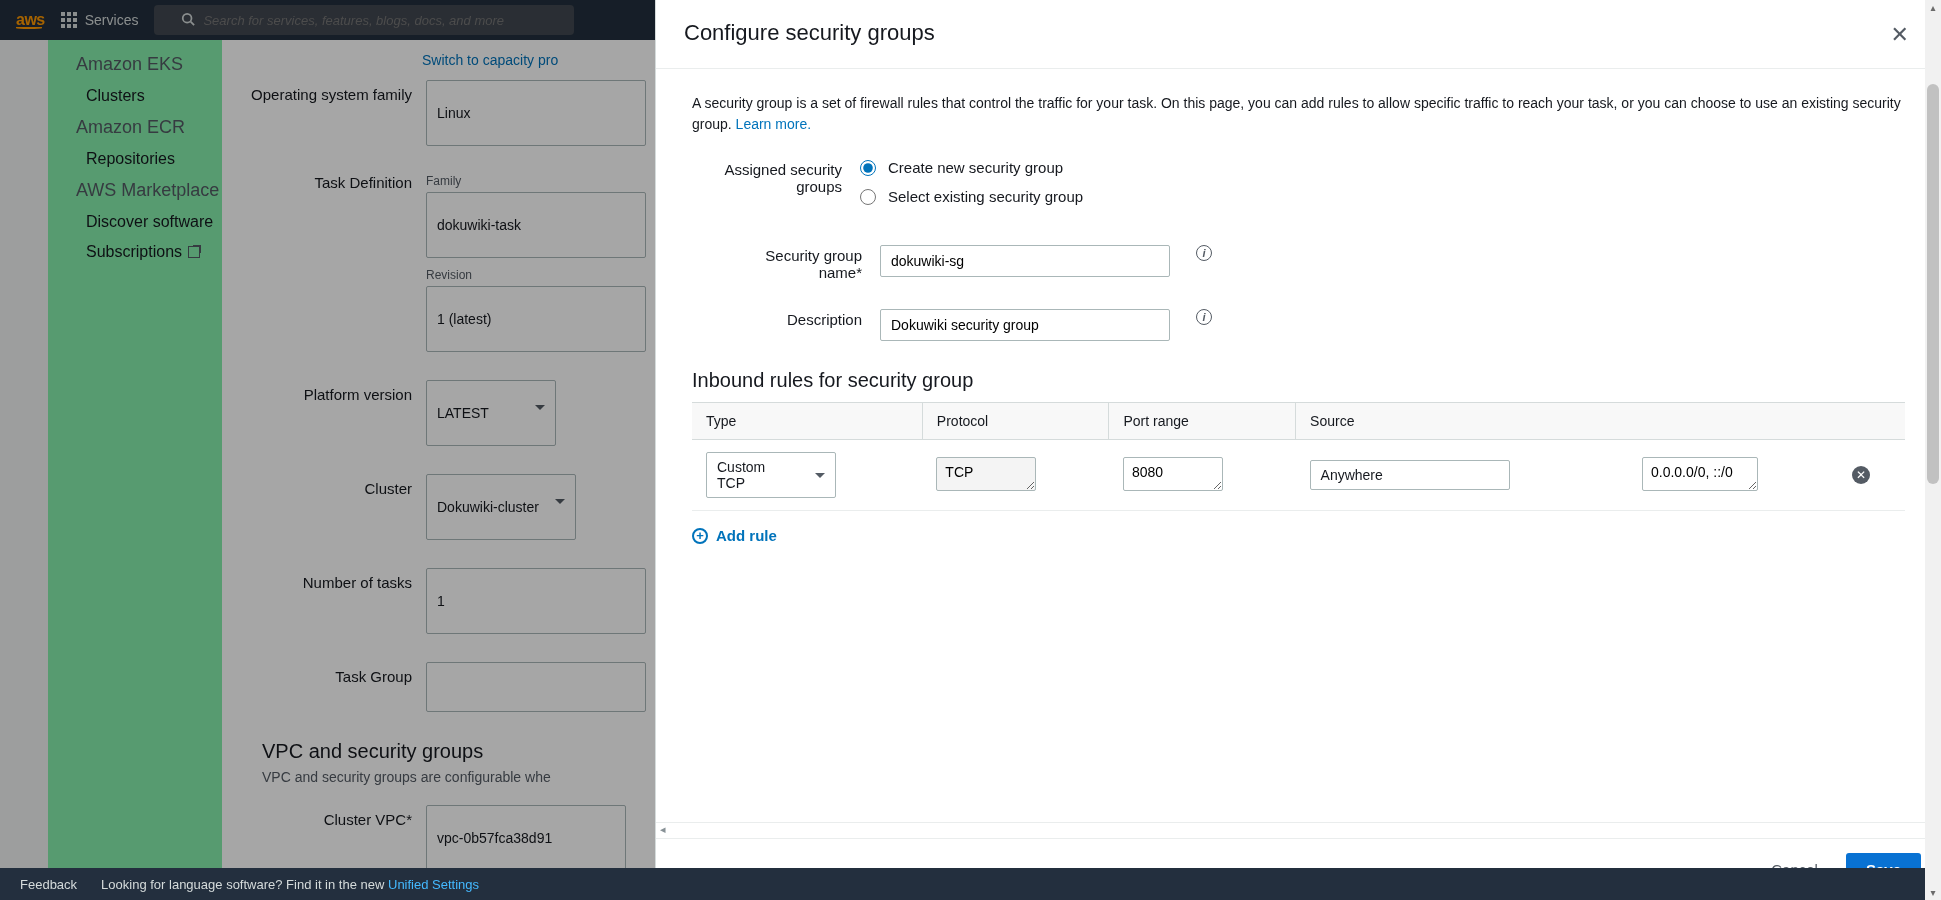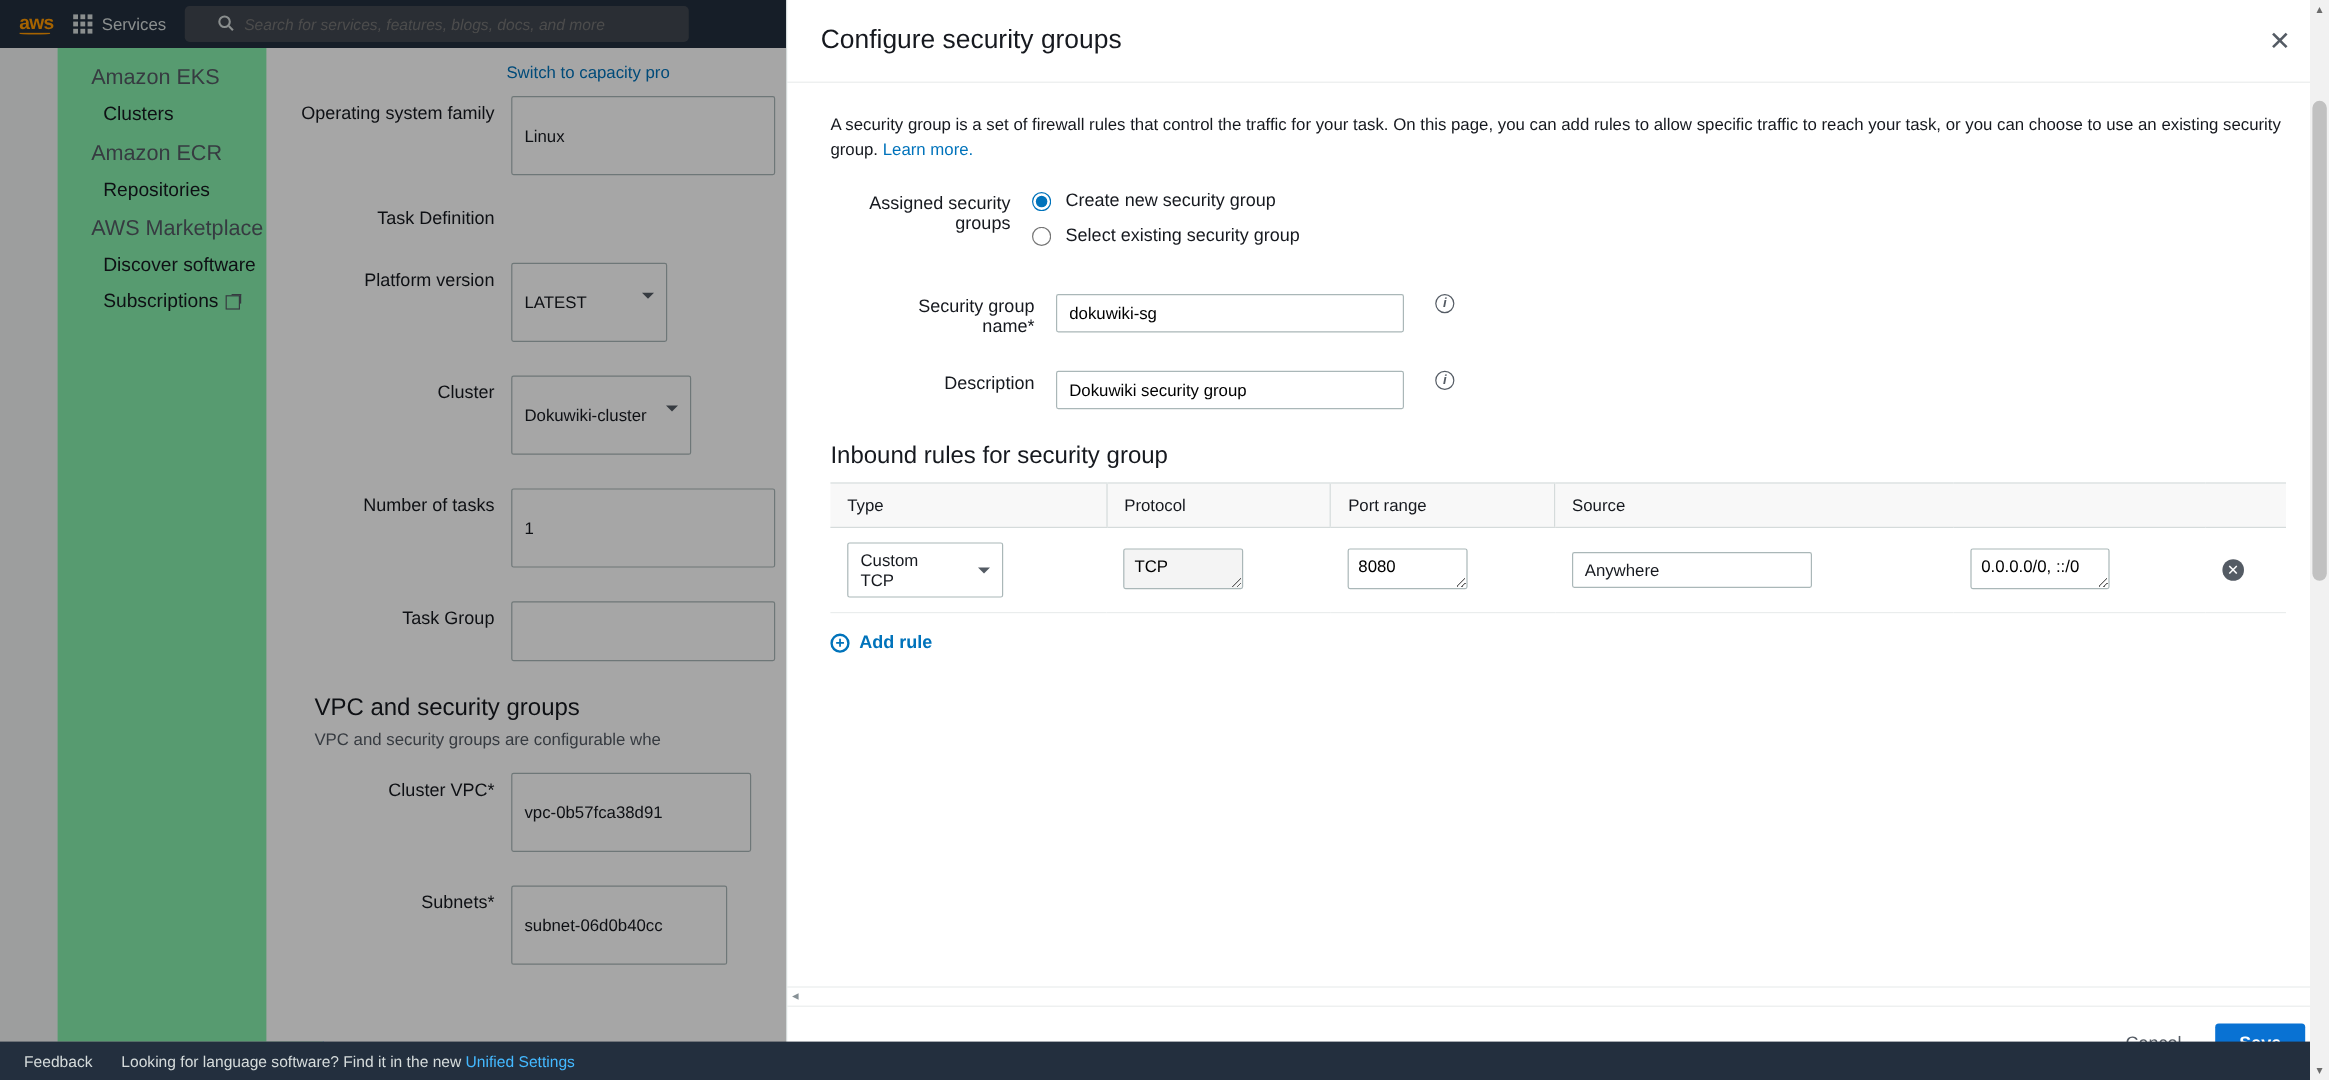--- a/index.html
+++ b/index.html
@@ -139,20 +139,30 @@
     <div class="lbl">Operating system family</div>
     <div class="ctrl">
         <div class="textbox" style="width:220px;">
           <span>Linux</span>
         </div>
       </div>
   </div>
 
   <div class="form-row">
     <div class="lbl tight">Task Definition</div>
+    <div class="ctrl">
+      <span class="small-label">Family</span>
+      <div class="textbox" style="width:220px;">
+          <span>dokuwiki-task</span>
+        </div>
+      <span class="small-label" style="margin-top:10px;">Revision</span>
+      <div class="textbox" style="width:220px;">
+          <span>1 (latest)</span>
+        </div>
+    </div>
   </div>
 
   <div class="form-row">
     <div class="lbl">Platform version</div>
     <div class="ctrl">
         <div class="textbox" style="width:90px;">
           <span>LATEST</span>
           <span class="caret"></span>
         </div>
       </div>

